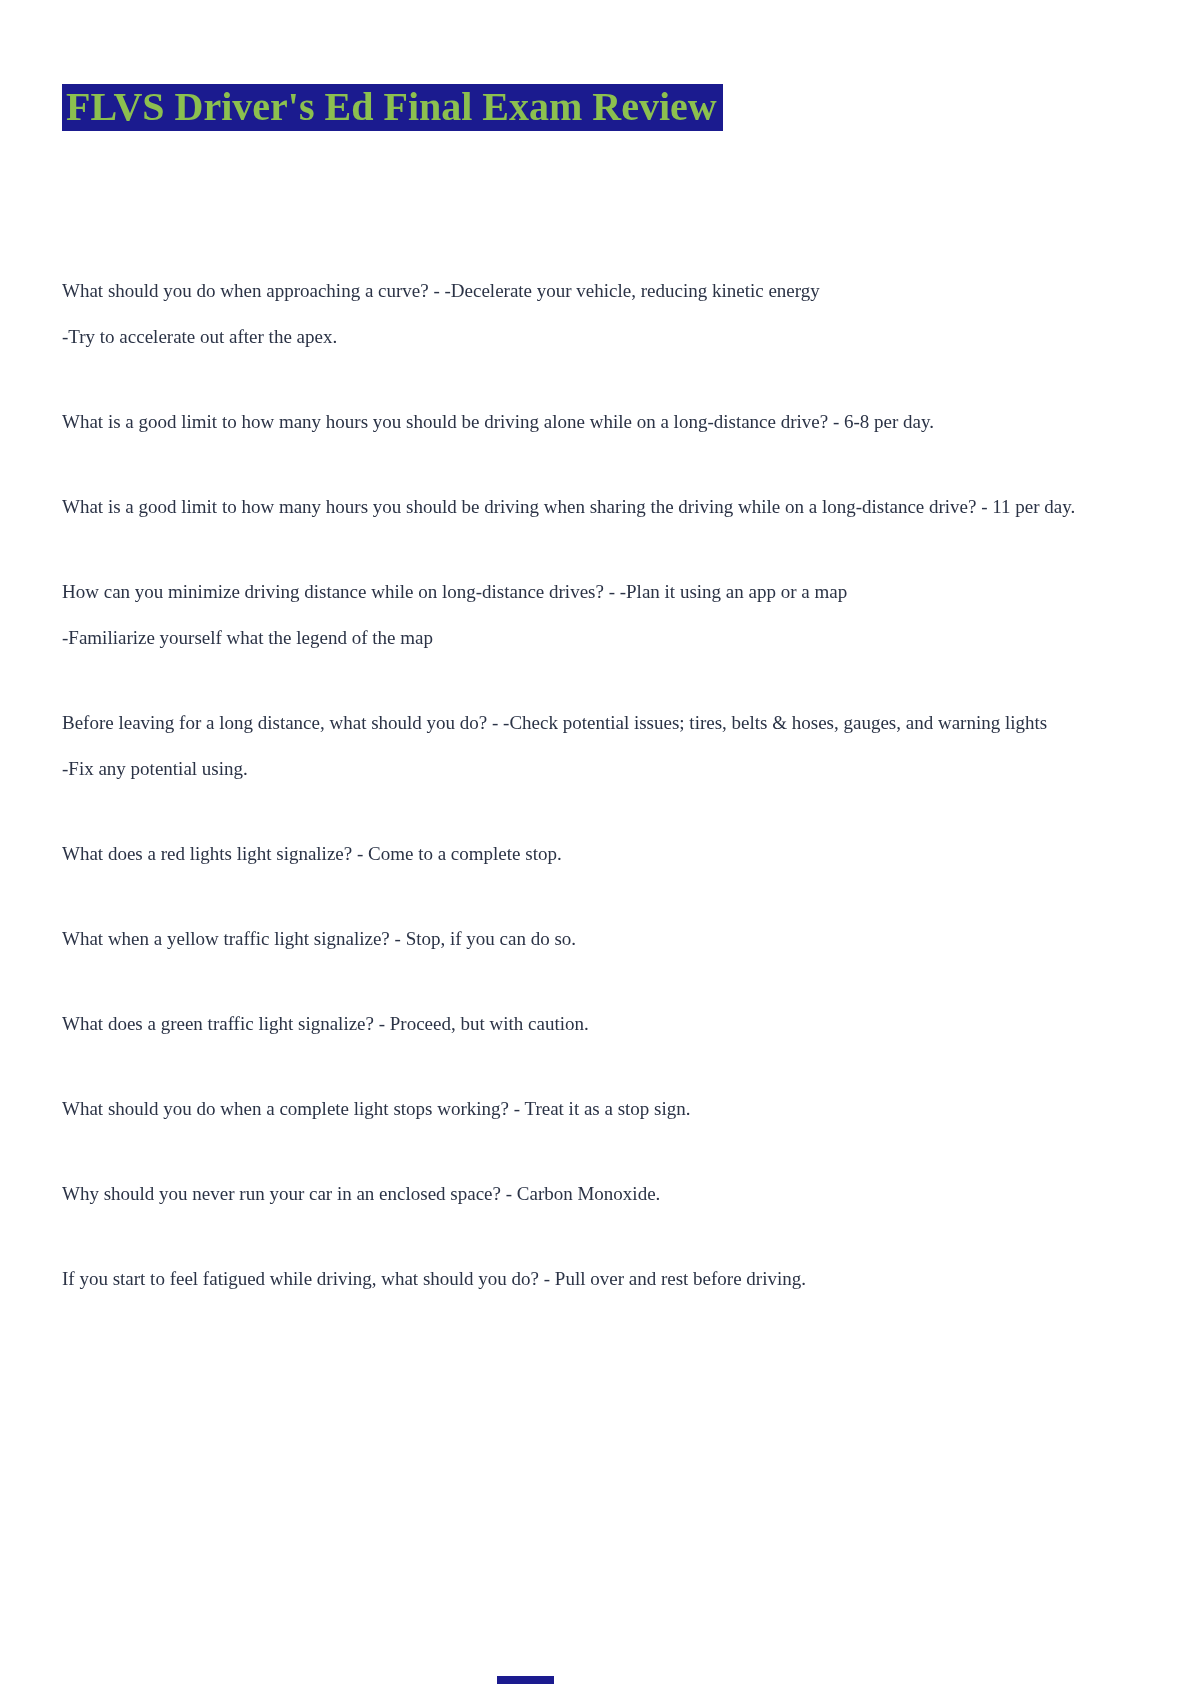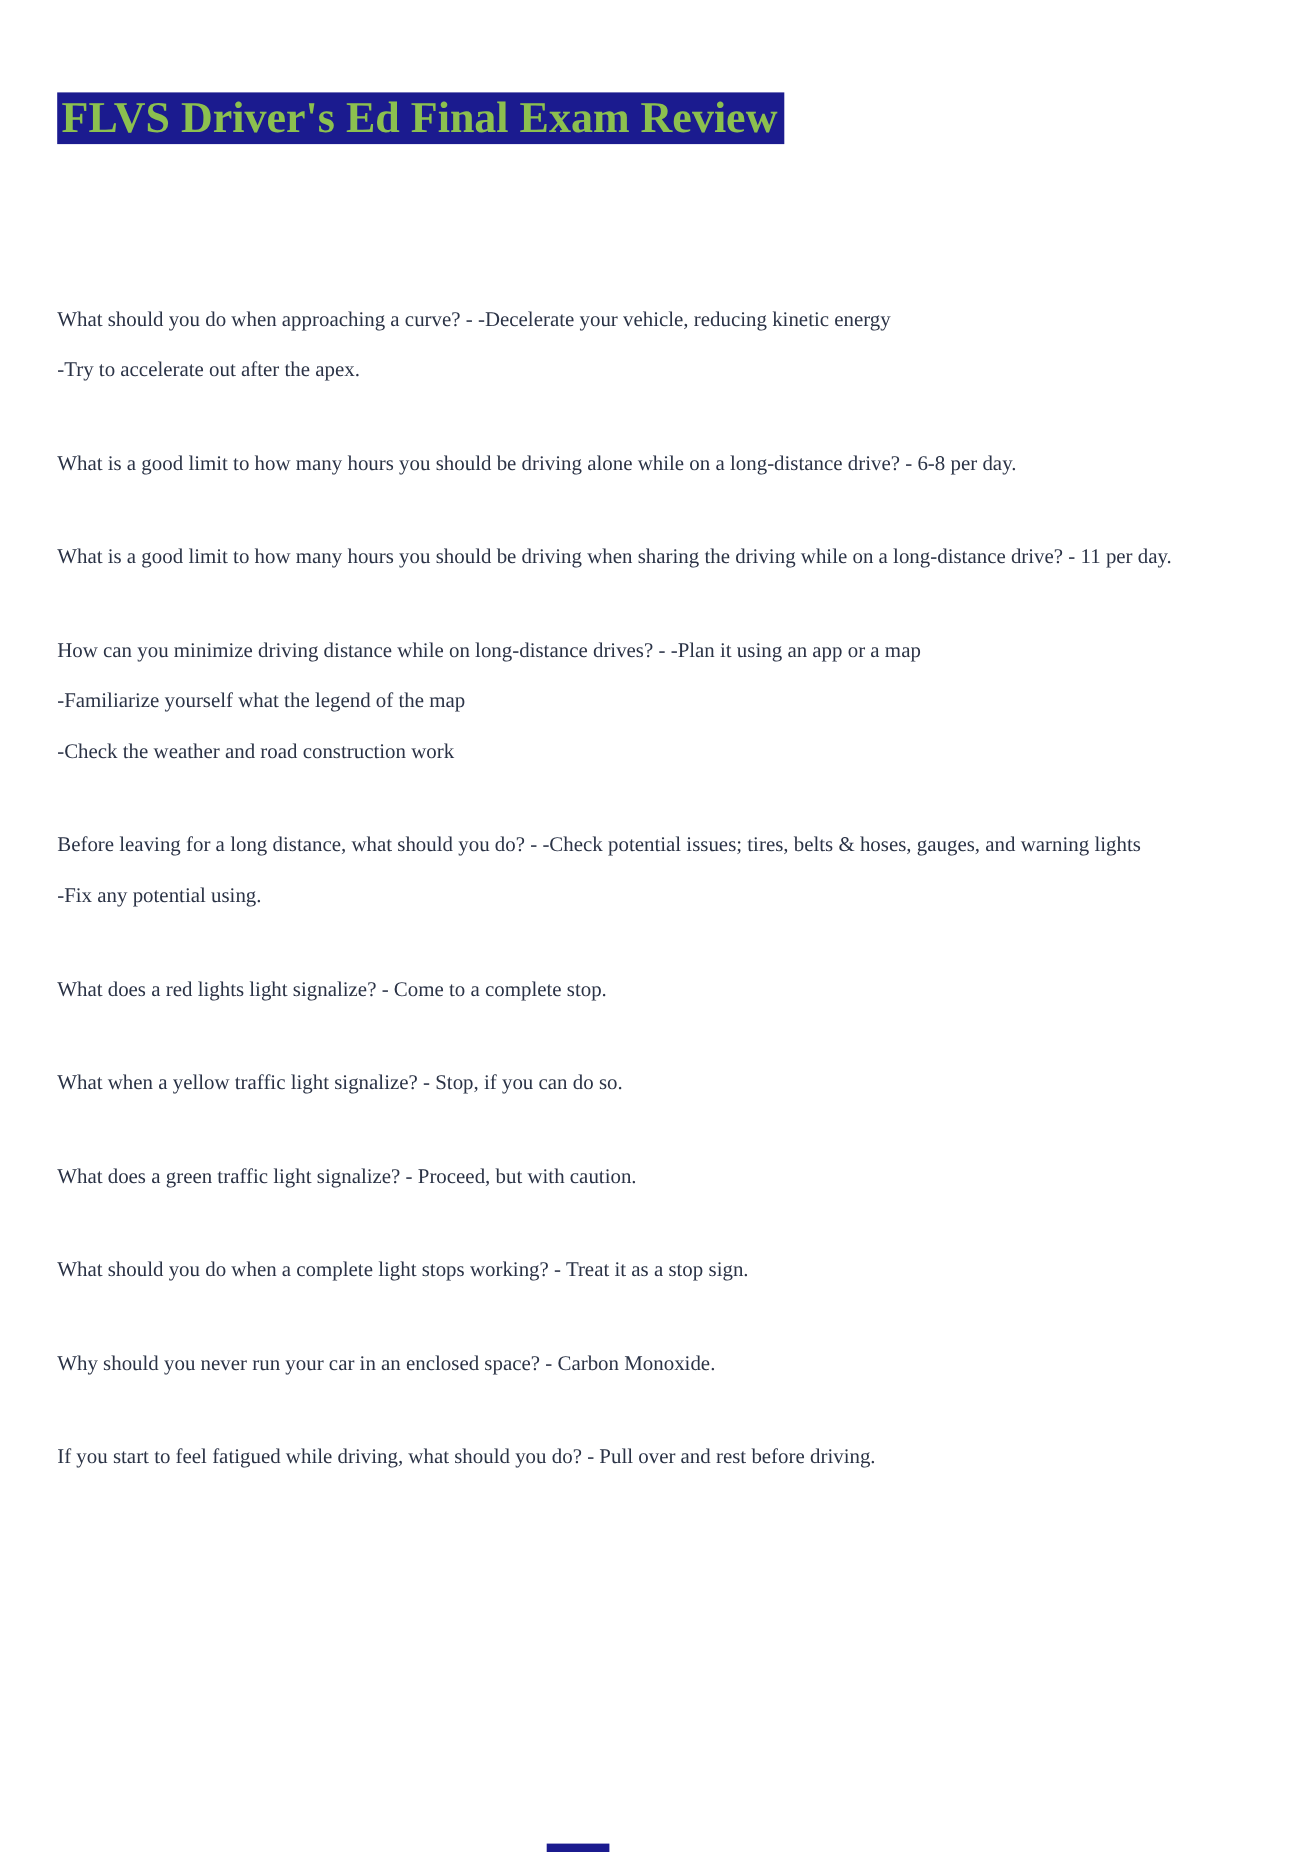--- a/index.html
+++ b/index.html
@@ -6,21 +6,21 @@
   body {
     width: 1191px;
     height: 1684px;
     background: #ffffff;
     position: relative;
     overflow: hidden;
     font-family: "Liberation Serif", serif;
   }
   .page {
     position: absolute;
-    left: 52px;
+    left: 62px;
     top: 84px;
     width: 1066px;
   }
   h1.doc-title {
     margin: 0;
     font-size: 40px;
     line-height: 46px;
     font-weight: bold;
     letter-spacing: 0px;
   }
@@ -63,21 +63,20 @@
       </div>
       <div class="qa-item">
         <p>What is a good limit to how many hours you should be driving alone while on a long-distance drive? - 6-8 per day.</p>
       </div>
       <div class="qa-item">
         <p>What is a good limit to how many hours you should be driving when sharing the driving while on a long-distance drive? - 11 per day.</p>
       </div>
       <div class="qa-item">
         <p>How can you minimize driving distance while on long-distance drives? - -Plan it using an app or a map</p>
         <p>-Familiarize yourself what the legend of the map</p>
-        <p>-Check the weather and road construction work</p>
       </div>
       <div class="qa-item">
         <p>Before leaving for a long distance, what should you do? - -Check potential issues; tires, belts &amp; hoses, gauges, and warning lights</p>
         <p>-Fix any potential using.</p>
       </div>
       <div class="qa-item">
         <p>What does a red lights light signalize? - Come to a complete stop.</p>
       </div>
       <div class="qa-item">
         <p>What when a yellow traffic light signalize? - Stop, if you can do so.</p>

